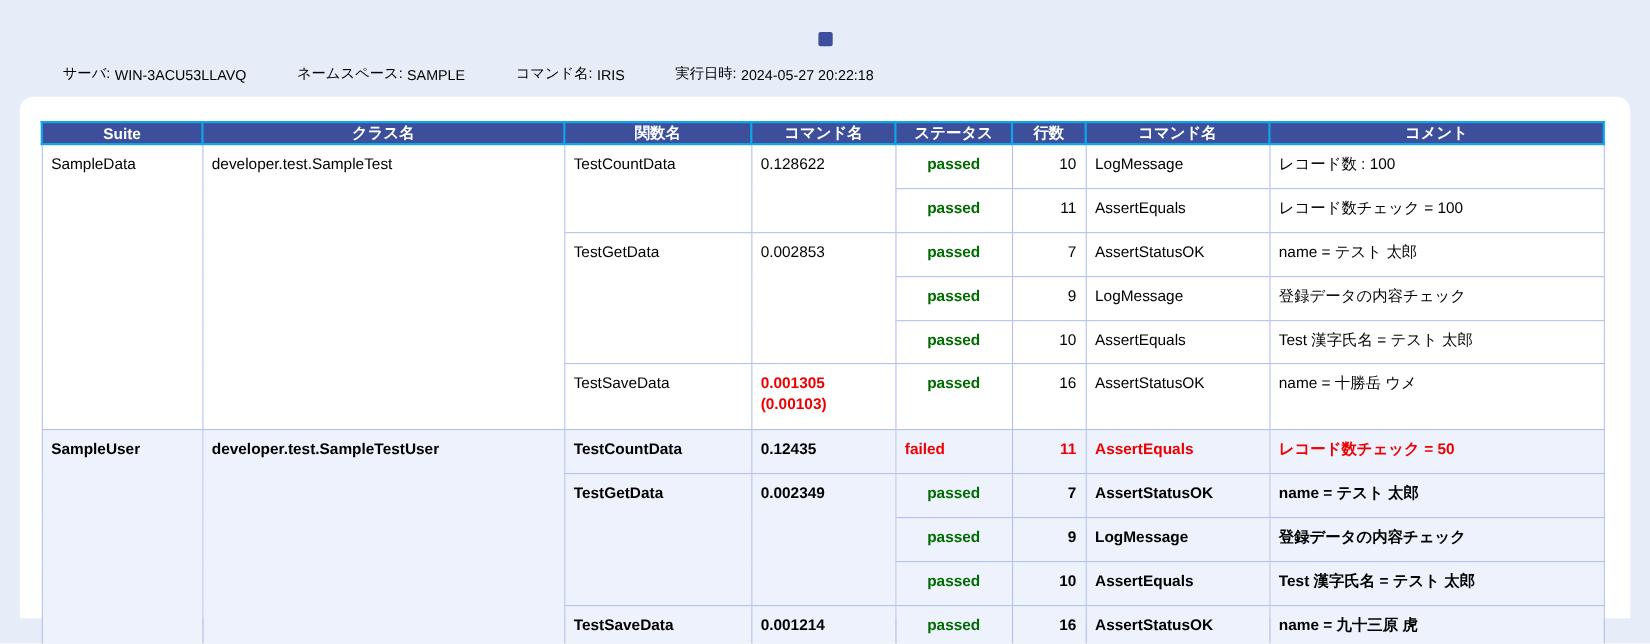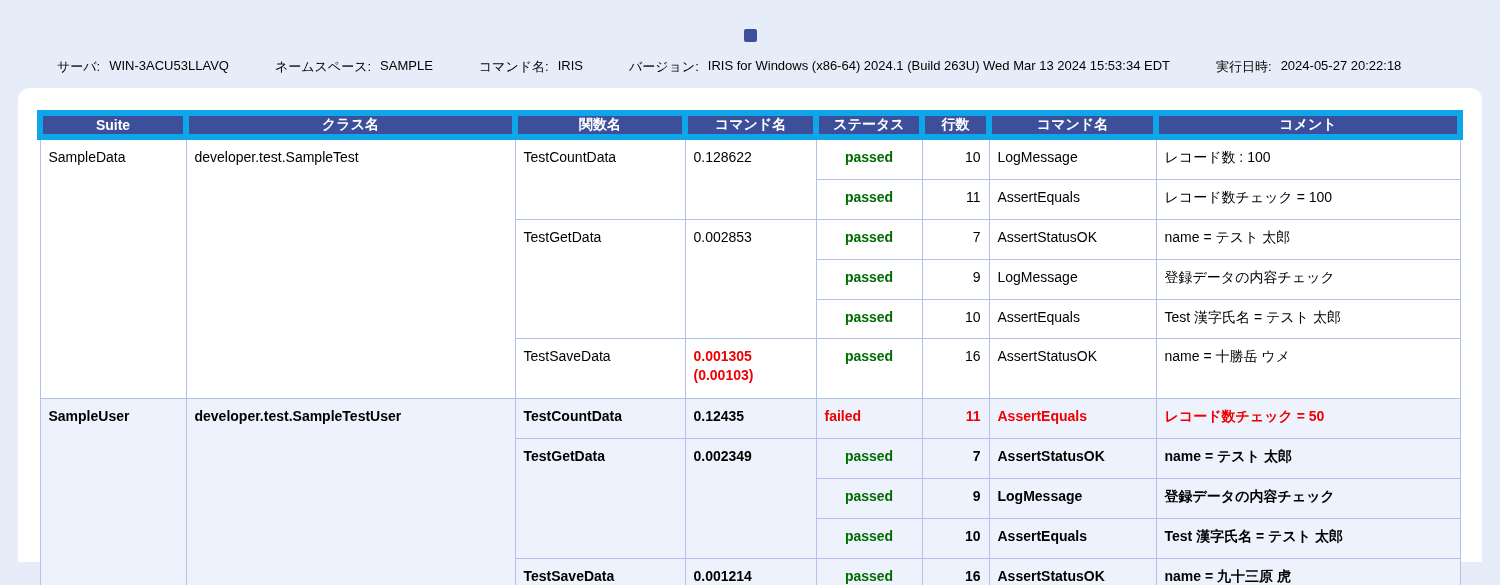--- a/index.html
+++ b/index.html
@@ -20,21 +20,21 @@
   .title-bullet {
     width: 13px; height: 13px; background: #3c4f9e;
     border-radius: 2px; margin-top: 6px; flex: 0 0 auto;
   }
   
   .info-row {
     display: flex; align-items: center;
     margin: 7px 0 0 57px; gap: 46px;
     font-size: 13px; height: 20px; white-space: nowrap;
   }
-  .info-item { display: flex; gap: 9px; }
+  .info-item { display: flex; gap: 4px; align-items: flex-end; }
   .info-label { }
   .info-value { }
   
   .panel {
     margin: 11px 18px 0 18px;
     background: #ffffff;
     border-radius: 12px 12px 0 0;
     padding: 22px 19px;
     height: 474px;
   }
@@ -45,21 +45,21 @@
     width: 1420px;
     font-size: 14px;
   }
   table.results thead th {
     background: #3d4f9b;
     color: #ffffff;
     font-weight: bold;
     font-size: 14px;
     height: 18px;
     text-align: center;
-    border: 6px solid #0ea5e9;
+    border: 2px solid #0ea5e9;
     padding: 0 4px;
   }
   table.results tbody td {
     border: 1px solid #b2c2ec;
     vertical-align: top;
     padding: 8px 8px 12px 8px;
     line-height: 1.35;
     overflow: hidden;
   }
   table.results tbody tr { height: 35px; }
@@ -83,24 +83,20 @@
     <span class="info-label">サーバ:</span>
     <span class="info-value">WIN-3ACU53LLAVQ</span>
   </span>
   <span class="info-item">
     <span class="info-label">ネームスペース:</span>
     <span class="info-value">SAMPLE</span>
   </span>
   <span class="info-item">
     <span class="info-label">コマンド名:</span>
     <span class="info-value">IRIS</span>
-  </span>
-  <span class="info-item">
-    <span class="info-label">バージョン:</span>
-    <span class="info-value">IRIS for Windows (x86-64) 2024.1 (Build 263U) Wed Mar 13 2024 15:53:34 EDT</span>
   </span>
   <span class="info-item">
     <span class="info-label">実行日時:</span>
     <span class="info-value">2024-05-27 20:22:18</span>
   </span>
 </div>
 
 <div class="panel">
   <table class="results">
     <colgroup>

